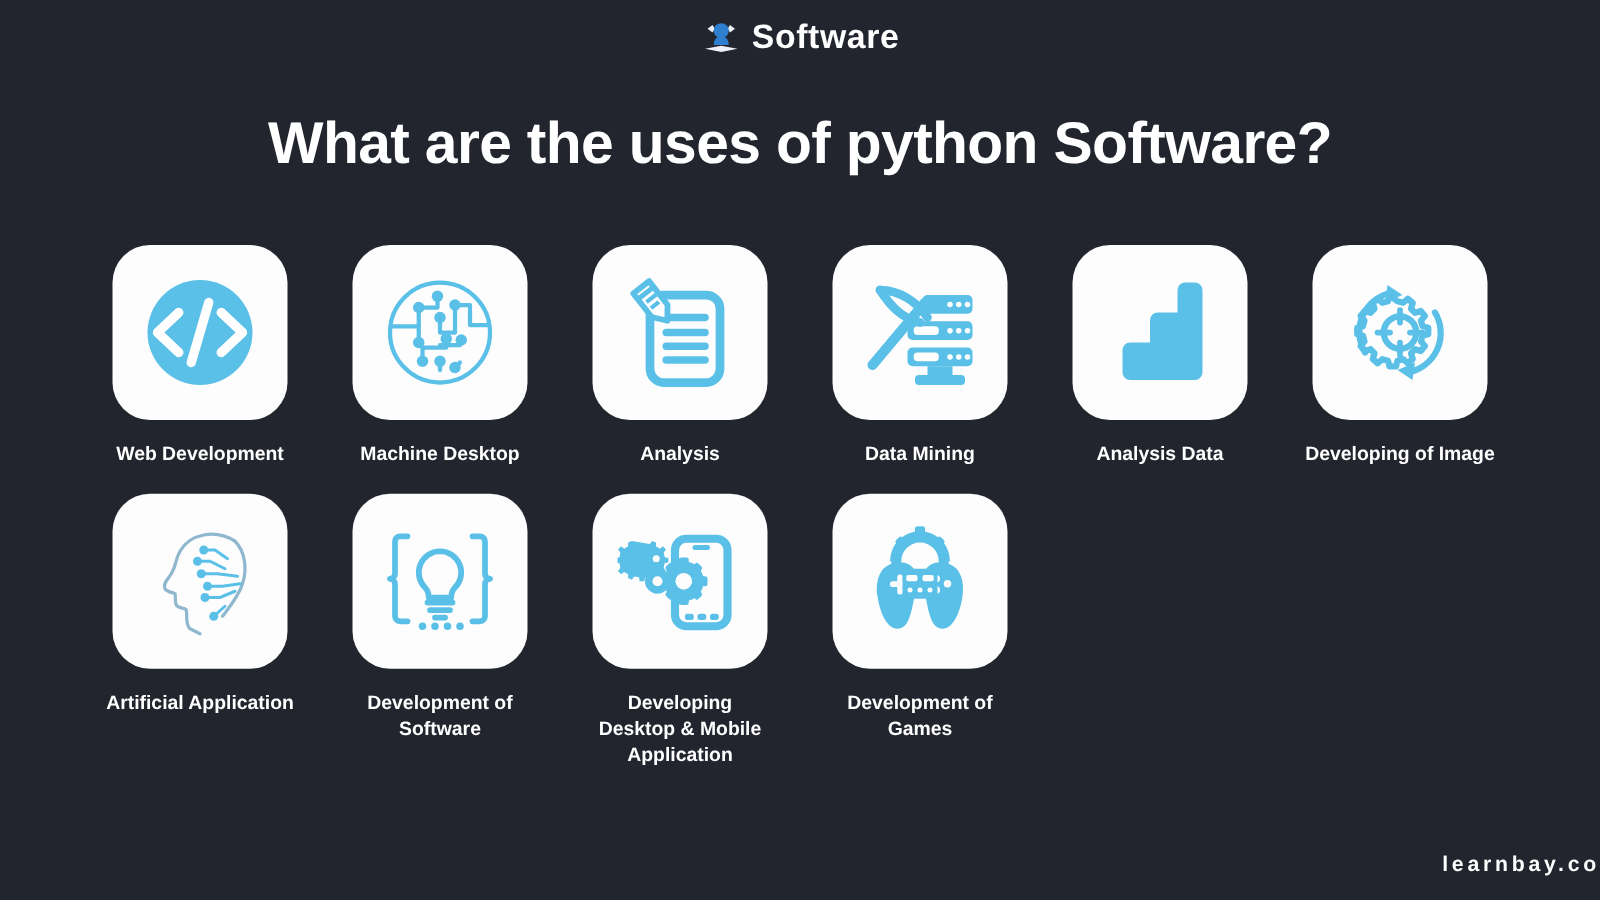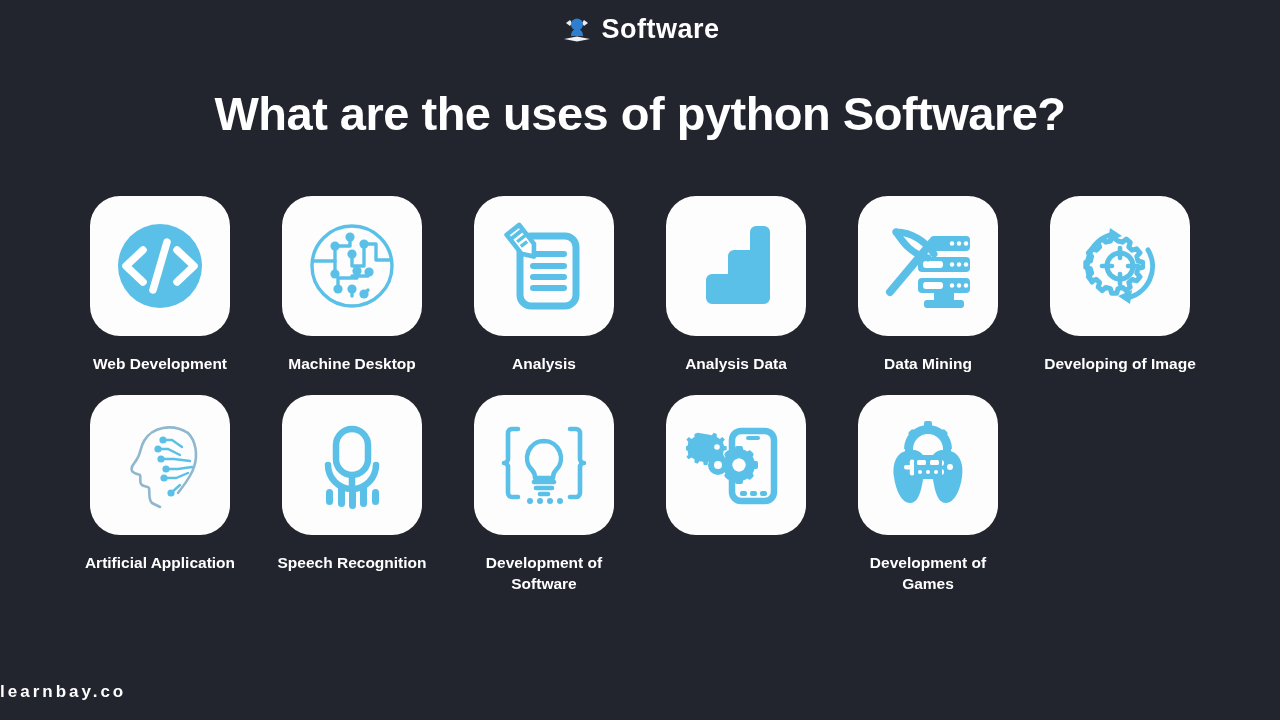--- a/index.html
+++ b/index.html
@@ -77,21 +77,21 @@
     font-weight: 700;
     line-height: 1.35;
     white-space: pre-line;
   }
   .row2 .tile { border-radius: 30px; }
 
   
   .footer {
     position: absolute;
     bottom: 18px; left: 0; right: 0;
-    text-align: left;
+    text-align: right;
     color: #ffffff;
     font-size: 17px;
     font-weight: 700;
     letter-spacing: 3px;
   }
 </style>
 </head>
 <body>
 
 <div class="page">
@@ -179,31 +179,20 @@
           </svg>
         </span>
       </div>
       <div class="cell-label">Analysis</div>
     </div>
 
     <div class="cell">
       <div class="tile">
         <span>
           <svg width="100" height="100" viewBox="0 0 100 100">
-            <path d="M20 64 a6 6 0 0 1 6 -6 h16 v-18 a6 6 0 0 1 6 -6 h16 v-18 a6 6 0 0 1 6 -6 h8 a6 6 0 0 1 6 6 v66 a6 6 0 0 1 -6 6 h-52 a6 6 0 0 1 -6 -6 z" fill="#5bc0e8"></path>
-          </svg>
-        </span>
-      </div>
-      <div class="cell-label">Analysis Data</div>
-    </div>
-
-    <div class="cell">
-      <div class="tile">
-        <span>
-          <svg width="100" height="100" viewBox="0 0 100 100">
             <g fill="#5bc0e8">
               <rect x="52" y="20" width="40" height="15" rx="4"></rect>
               <rect x="40" y="41" width="52" height="15" rx="4"></rect>
               <rect x="40" y="62" width="52" height="15" rx="4"></rect>
               <rect x="56" y="77" width="20" height="9"></rect>
               <rect x="46" y="84" width="40" height="8" rx="3"></rect>
             </g>
             <g fill="#fff">
               <circle cx="74" cy="27.5" r="2.2"></circle>
                 <circle cx="81" cy="27.5" r="2.2"></circle>
@@ -221,20 +210,31 @@
               <path d="M12 76 L54 26" stroke-width="8"></path>
               <path d="M18 16 C34 16 48 26 56 38" stroke-width="7"></path>
               <path d="M18 16 C26 28 34 38 50 42" stroke-width="7"></path>
             </g>
           </svg>
         </span>
       </div>
       <div class="cell-label">Data Mining</div>
     </div>
 
+    <div class="cell">
+      <div class="tile">
+        <span>
+          <svg width="100" height="100" viewBox="0 0 100 100">
+            <path d="M20 64 a6 6 0 0 1 6 -6 h16 v-18 a6 6 0 0 1 6 -6 h16 v-18 a6 6 0 0 1 6 -6 h8 a6 6 0 0 1 6 6 v66 a6 6 0 0 1 -6 6 h-52 a6 6 0 0 1 -6 -6 z" fill="#5bc0e8"></path>
+          </svg>
+        </span>
+      </div>
+      <div class="cell-label">Analysis Data</div>
+    </div>
+
     <div class="cell row2">
       <div class="tile">
         <span>
           <svg width="100" height="100" viewBox="0 0 100 100">
             <g fill="none" stroke="#5bc0e8" stroke-width="5" stroke-linecap="round">
               <path d="M22 66 A32 32 0 0 1 44 18"></path>
               <path d="M78 34 A32 32 0 0 1 56 82"></path>
             </g>
             <g fill="#5bc0e8">
               <path d="M40 12 L52 20 L38 26 Z"></path>
@@ -275,39 +275,20 @@
               <circle cx="56" cy="54" r="3.6"></circle>
               <circle cx="54" cy="63" r="3.6"></circle>
               <circle cx="61" cy="78" r="3.6"></circle>
             </g>
           </svg>
         </span>
       </div>
       <div class="cell-label">Artificial Application</div>
     </div>
 
-    <div class="cell row2">
-      <div class="tile">
-        <span>
-          <svg width="100" height="100" viewBox="0 0 100 100">
-            <rect x="34" y="14" width="32" height="46" rx="16" fill="none" stroke="#5bc0e8" stroke-width="6.5"></rect>
-            <path d="M26 50 A24 24 0 0 0 74 50" fill="none" stroke="#5bc0e8" stroke-width="6.5" stroke-linecap="round"></path>
-            <path d="M50 62 V72" stroke="#5bc0e8" stroke-width="6.5" stroke-linecap="round"></path>
-            <g fill="#5bc0e8">
-              <rect x="24" y="74" width="7" height="16" rx="3.5"></rect>
-              <rect x="36" y="70" width="7" height="22" rx="3.5"></rect>
-              <rect x="47" y="74" width="7" height="20" rx="3.5"></rect>
-              <rect x="58" y="70" width="7" height="22" rx="3.5"></rect>
-              <rect x="70" y="74" width="7" height="16" rx="3.5"></rect>
-            </g>
-          </svg>
-        </span>
-      </div>
-      <div class="cell-label">Speech Recognition</div>
-    </div>
 
     <div class="cell row2">
       <div class="tile">
         <span>
           <svg width="100" height="100" viewBox="0 0 100 100">
             <g fill="none" stroke="#5bc0e8" stroke-width="4.6" stroke-linecap="round" stroke-linejoin="round">
               <path d="M24 14 h-6 a4 4 0 0 0 -4 4 v26 a4 4 0 0 1 -4 4 a4 4 0 0 1 4 4 v26 a4 4 0 0 0 4 4 h6"></path>
               <path d="M76 14 h6 a4 4 0 0 1 4 4 v26 a4 4 0 0 0 4 4 a4 4 0 0 0 -4 4 v26 a4 4 0 0 1 -4 4 h-6"></path>
               <path d="M50 26 a17 17 0 0 1 12 29 c-2 2 -3 5 -3 8 h-18 c0 -3 -1 -6 -3 -8 a17 17 0 0 1 12 -29 z"></path>
               <path d="M40 67 h20"></path>
@@ -354,20 +335,23 @@
             <circle cx="53" cy="50" r="6.5" fill="#fdfdfd"></circle>
             <g fill="#5bc0e8">
               <circle cx="32" cy="50" r="10"></circle>
             </g>
             <circle cx="32" cy="50" r="4" fill="#fdfdfd"></circle>
             <circle cx="31" cy="32" r="7" fill="#5bc0e8"></circle>
             <circle cx="31" cy="32" r="2.8" fill="#fdfdfd"></circle>
           </svg>
         </span>
       </div>
+      <div class="cell-label">Developing
+Desktop &amp; Mobile
+Application</div>
     </div>
 
     <div class="cell row2">
       <div class="tile">
         <span>
           <svg width="100" height="100" viewBox="0 0 100 100">
             <path d="M28 36 C18 38 14 50 16 62 C18 76 24 88 32 88 C39 88 42 80 44 70 L48 50 C49 42 42 34 34 35 Z" fill="#5bc0e8"></path>
             <path d="M72 36 C82 38 86 50 84 62 C82 76 76 88 68 88 C61 88 58 80 56 70 L52 50 C51 42 58 34 66 35 Z" fill="#5bc0e8"></path>
             <g fill="#fdfdfd">
               <rect x="26" y="50" width="16" height="4.5" rx="2"></rect>

